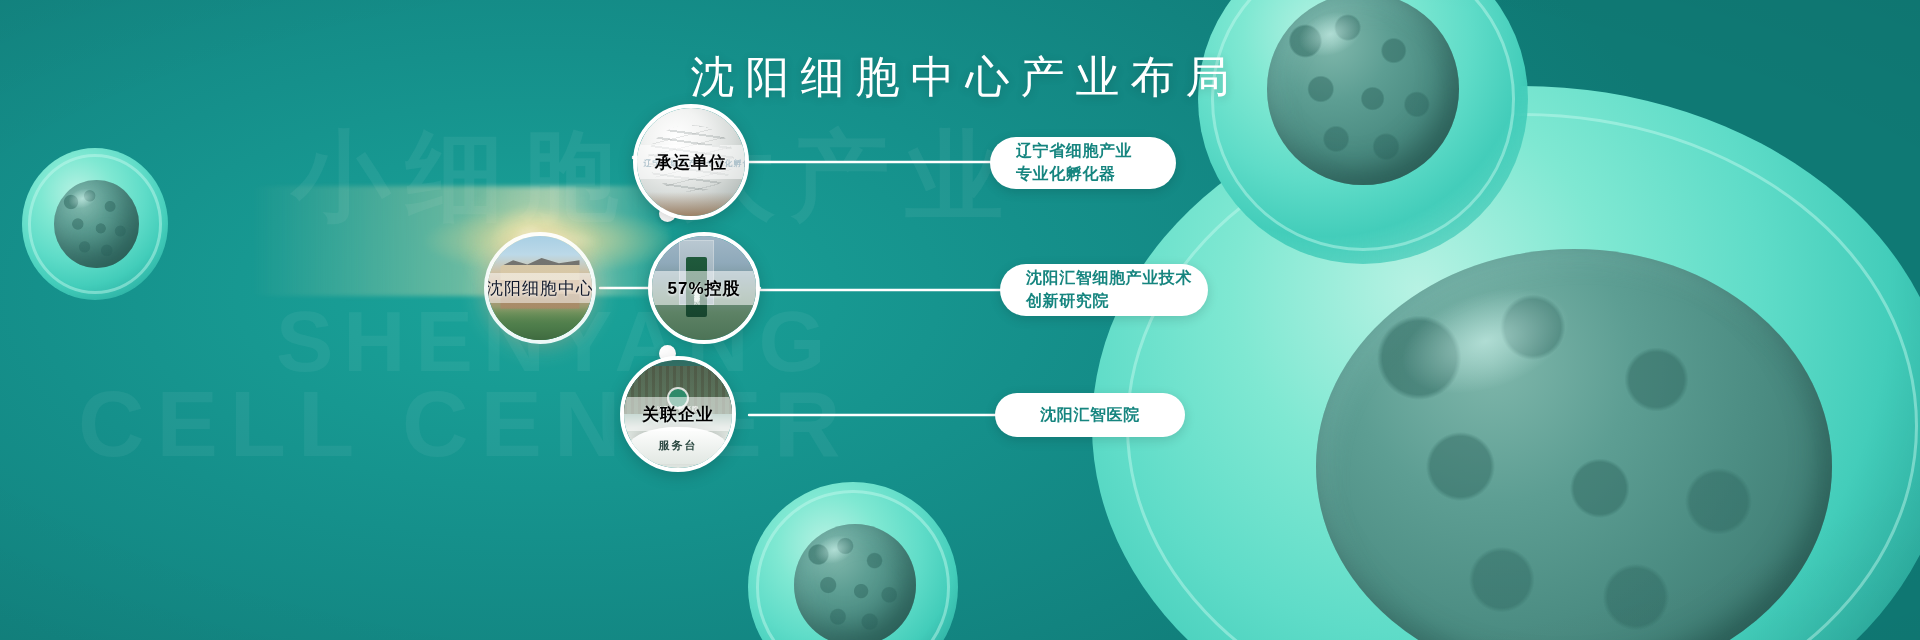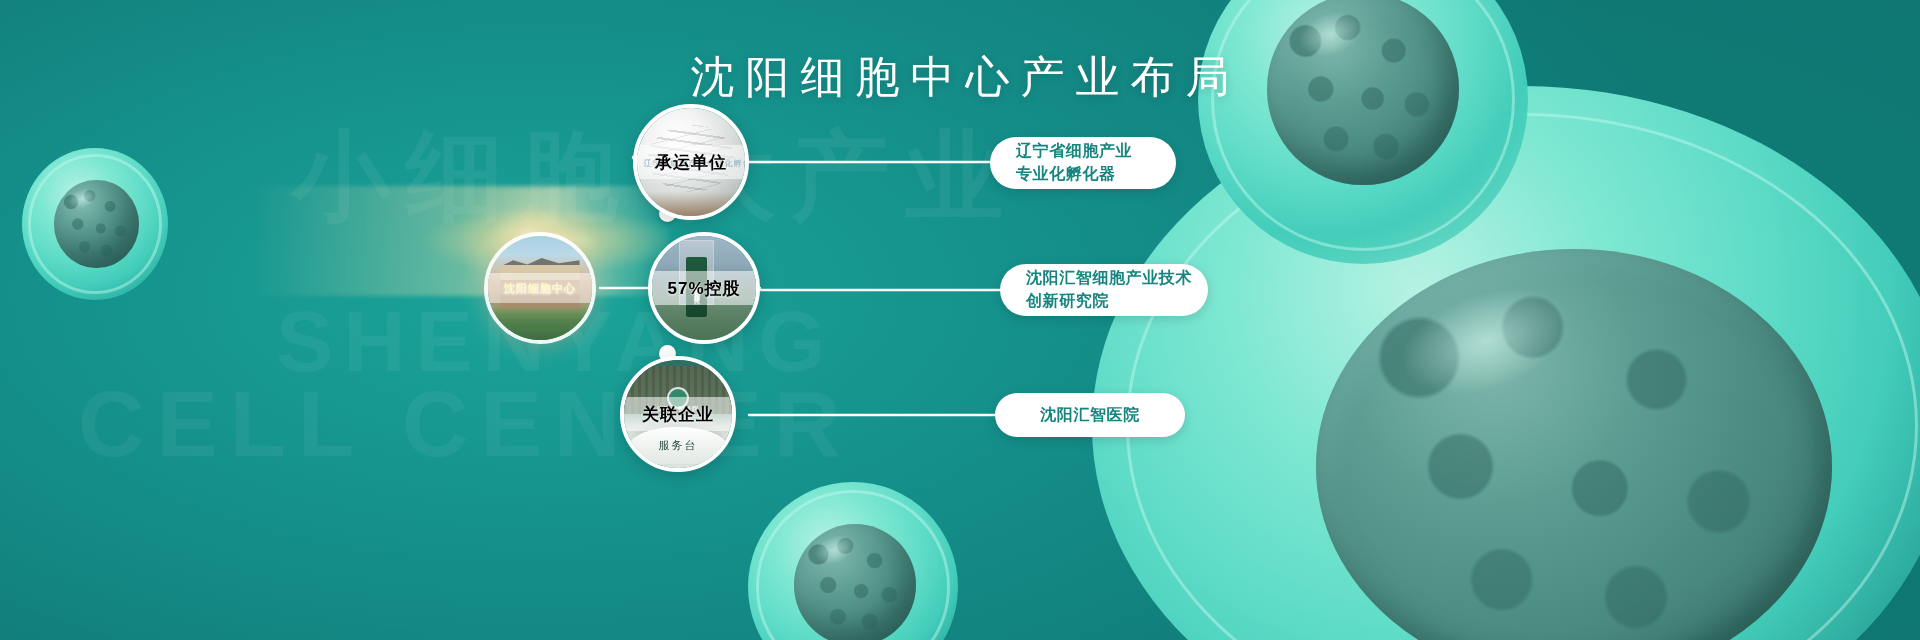--- a/index.html
+++ b/index.html
@@ -274,21 +274,21 @@
     position:absolute; z-index:2; left:0; right:0; top:42%;
     text-align:center;
     color:rgba(255,255,255,.85);
     font-size:6px; font-weight:700; letter-spacing:1px;
     white-space:nowrap;
   }
   #node-related .desk{
     position:absolute; z-index:5; left:0; right:0; bottom:14%;
     text-align:center;
     color:#2d4a43;
-    font-size:11px; font-weight:400; letter-spacing:2px;
+    font-size:11px; font-weight:700; letter-spacing:2px;
   }
 
   
   .pill{
     position:absolute;
     background:#ffffff;
     border-radius:999px;
     box-shadow:0 3px 12px rgba(0,0,0,.14);
     display:flex; flex-direction:column; justify-content:center;
     padding:0 26px;
@@ -344,22 +344,22 @@
   }
   #hub .band{
     position:absolute; left:0; right:0; top:50%;
     transform:translateY(-50%);
     height:30px;
     background:rgba(255,255,255,.5);
     z-index:3;
   }
   #hub .hub-label{
     position:relative; z-index:4;
-    color:#fef9c3;
-    font-size:11px; font-weight:700; letter-spacing:1px;
+    color:#0f172a;
+    font-size:17px; font-weight:400; letter-spacing:1px;
     white-space:nowrap;
     text-shadow:0 1px 3px rgba(255,255,255,.9);
   }
 </style>
 </head>
 <body>
 
 <div id="stage">
 
   <div class="bg-base"></div>

